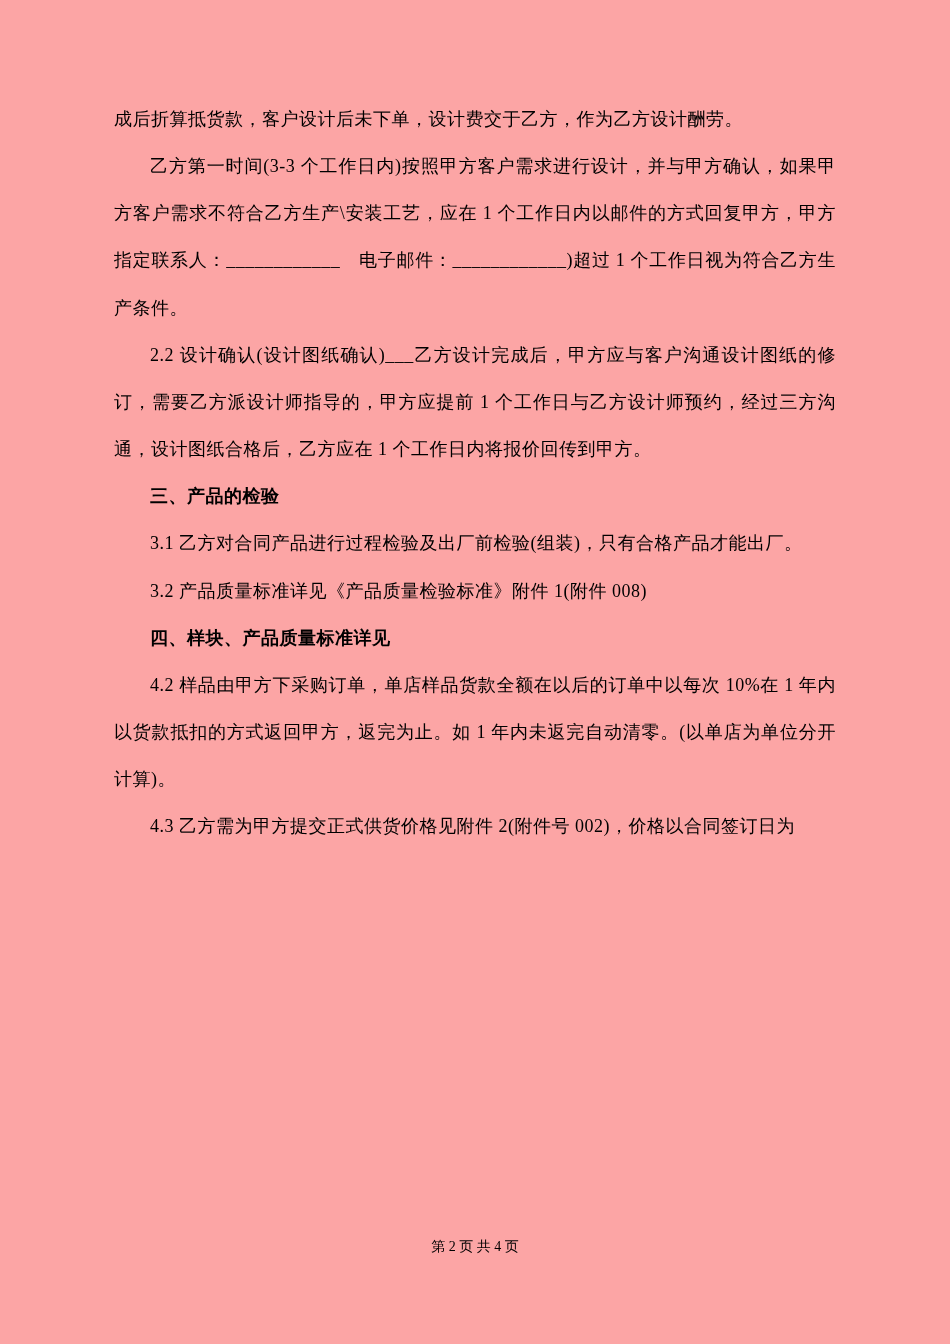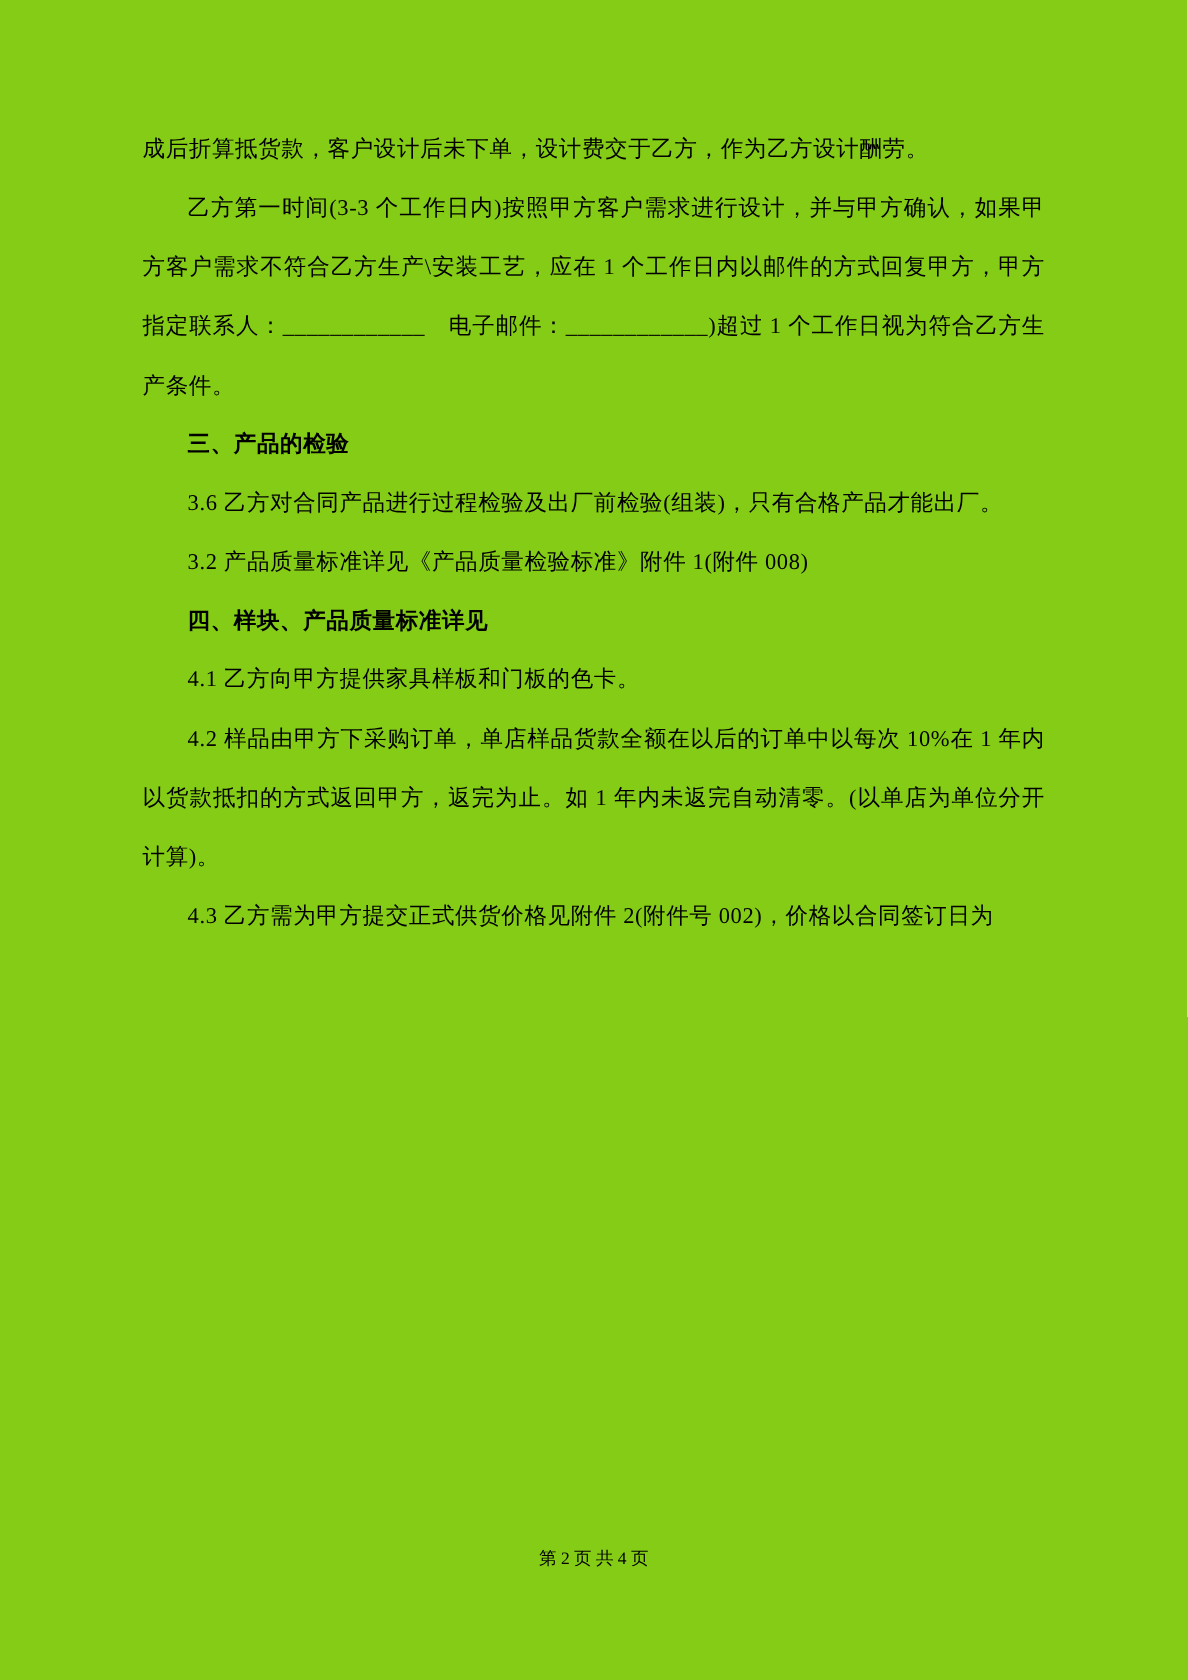--- a/index.html
+++ b/index.html
@@ -13,21 +13,21 @@
     position: relative;
     font-family: "Liberation Serif", "DejaVu Serif", serif;
     color: #000000;
   }
   .page {
     box-sizing: border-box;
     width: 950px;
     height: 1344px;
     padding: 96px 114px 0 114px;
     position: relative;
-    background: #84cc16;
+    background: #fca5a5;
     overflow: hidden;
   }
   .content p {
     margin: 0;
     font-size: 18px;
     line-height: 2.62;
     text-align: justify;
     letter-spacing: 0.5px;
     word-break: break-all;
   }
@@ -49,24 +49,24 @@
     font-family: "Liberation Serif", "DejaVu Serif", serif;
   }
 </style>
 </head>
 <body>
 
 <div class="page">
   <div class="content" id="doc-content">
       <p class="body">成后折算抵货款，客户设计后未下单，设计费交于乙方，作为乙方设计酬劳。</p>
       <p class="body indent">乙方第一时间(3-3 个工作日内)按照甲方客户需求进行设计，并与甲方确认，如果甲方客户需求不符合乙方生产\安装工艺，应在 1 个工作日内以邮件的方式回复甲方，甲方指定联系人：____________　电子邮件：____________)超过 1 个工作日视为符合乙方生产条件。</p>
+      <p class="body indent">2.2 设计确认(设计图纸确认)___乙方设计完成后，甲方应与客户沟通设计图纸的修订，需要乙方派设计师指导的，甲方应提前 1 个工作日与乙方设计师预约，经过三方沟通，设计图纸合格后，乙方应在 1 个工作日内将报价回传到甲方。</p>
       <p class="heading indent">三、产品的检验</p>
-      <p class="body indent">3.6 乙方对合同产品进行过程检验及出厂前检验(组装)，只有合格产品才能出厂。</p>
+      <p class="body indent">3.1 乙方对合同产品进行过程检验及出厂前检验(组装)，只有合格产品才能出厂。</p>
       <p class="body indent">3.2 产品质量标准详见《产品质量检验标准》附件 1(附件 008)</p>
       <p class="heading indent">四、样块、产品质量标准详见</p>
-      <p class="body indent">4.1 乙方向甲方提供家具样板和门板的色卡。</p>
       <p class="body indent">4.2 样品由甲方下采购订单，单店样品货款全额在以后的订单中以每次 10%在 1 年内以货款抵扣的方式返回甲方，返完为止。如 1 年内未返完自动清零。(以单店为单位分开计算)。</p>
       <p class="body indent">4.3 乙方需为甲方提交正式供货价格见附件 2(附件号 002)，价格以合同签订日为</p>
     </div>
   <div class="footer">
     <span>第 2 页 共 4 页</span>
   </div>
 </div>
 
 </body></html>

